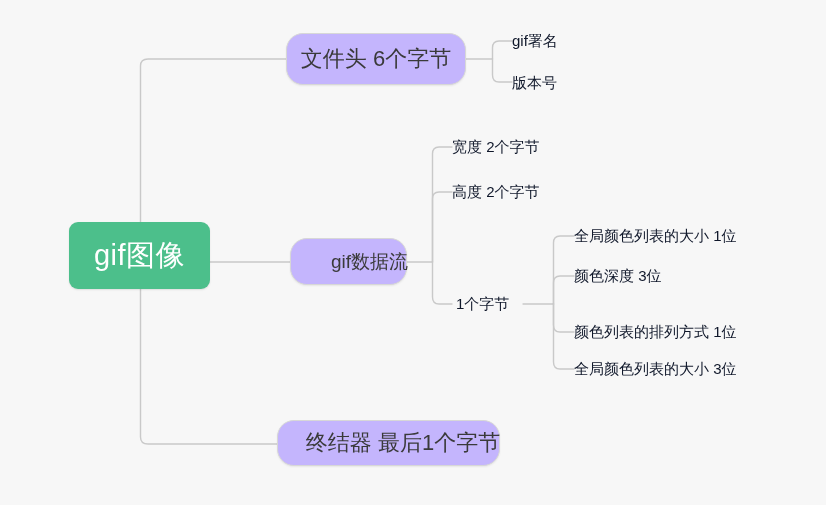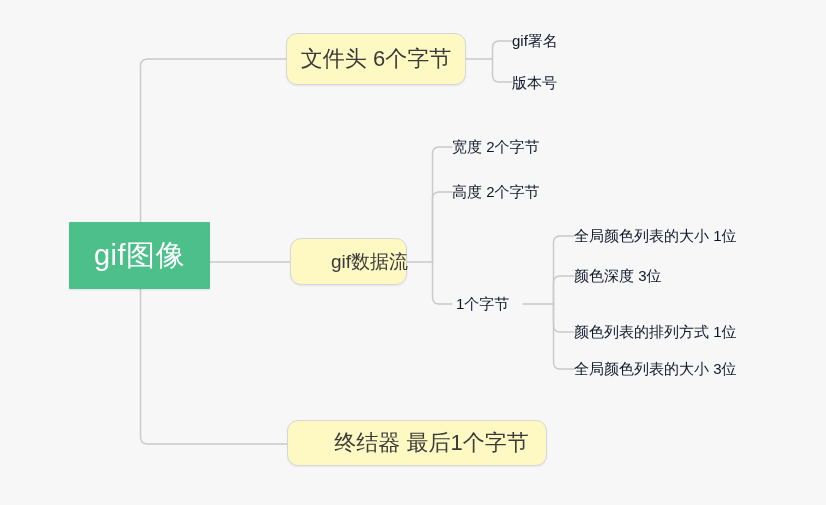--- a/index.html
+++ b/index.html
@@ -26,31 +26,31 @@
     position: absolute;
     box-sizing: border-box;
     display: flex;
     align-items: center;
     justify-content: center;
     white-space: nowrap;
   }
   
   .node-root {
     background: #4cbf8b;
-    border-radius: 1px;
+    border-radius: 9px;
     color: #ffffff;
     font-size: 29px;
     letter-spacing: 0.5px;
     box-shadow: 0 1px 2px rgba(0,0,0,0.10);
   }
   
   .node-box {
-    background: #fef9c3;
+    background: #c4b5fd;
     border: 1px solid #d7d7d7;
-    border-radius: 11px;
+    border-radius: 17px;
     color: #3a3a3a;
     box-shadow: 0 1px 2px rgba(0,0,0,0.07);
   }
   .node-box.big {
     font-size: 22px;
   }
   .node-box.mid {
     font-size: 19px;
   }
   
@@ -129,17 +129,17 @@
   <div class="node node-text lvl2" style="left:574px; top:265px; width:230px; height:22px;">
     <span>颜色深度 3位</span>
   </div>
   <div class="node node-text lvl2" style="left:574px; top:321px; width:230px; height:22px;">
     <span>颜色列表的排列方式 1位</span>
   </div>
   <div class="node node-text lvl2" style="left:574px; top:358px; width:230px; height:22px;">
     <span>全局颜色列表的大小 3位</span>
   </div>
 
-  <div class="node node-box big" style="left:287px; top:420px; width:260px; height:46px;padding-left:29px;">
+  <div class="node node-box big" style="left:277px; top:420px; width:223px; height:46px;padding-left:29px;">
     <span>终结器 最后1个字节</span>
   </div>
 
 </div>
 
 </body></html>

